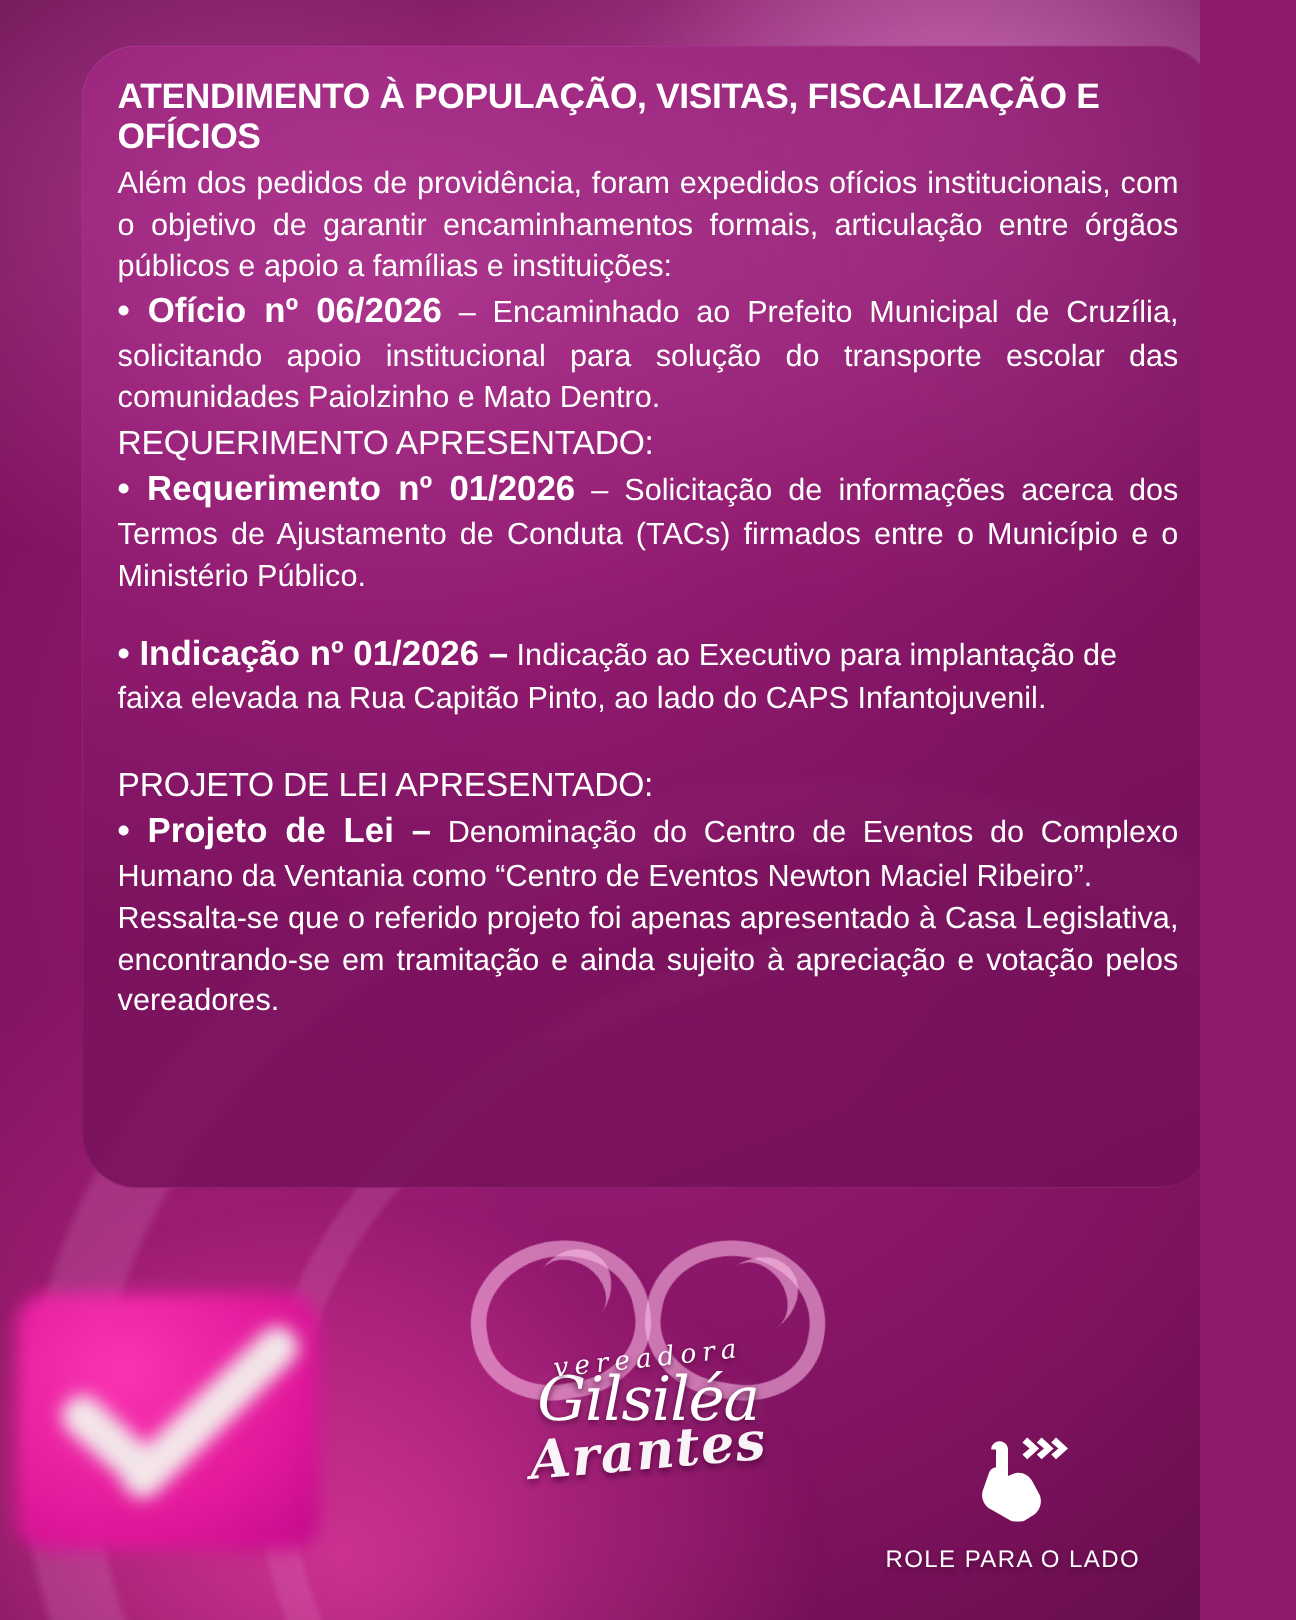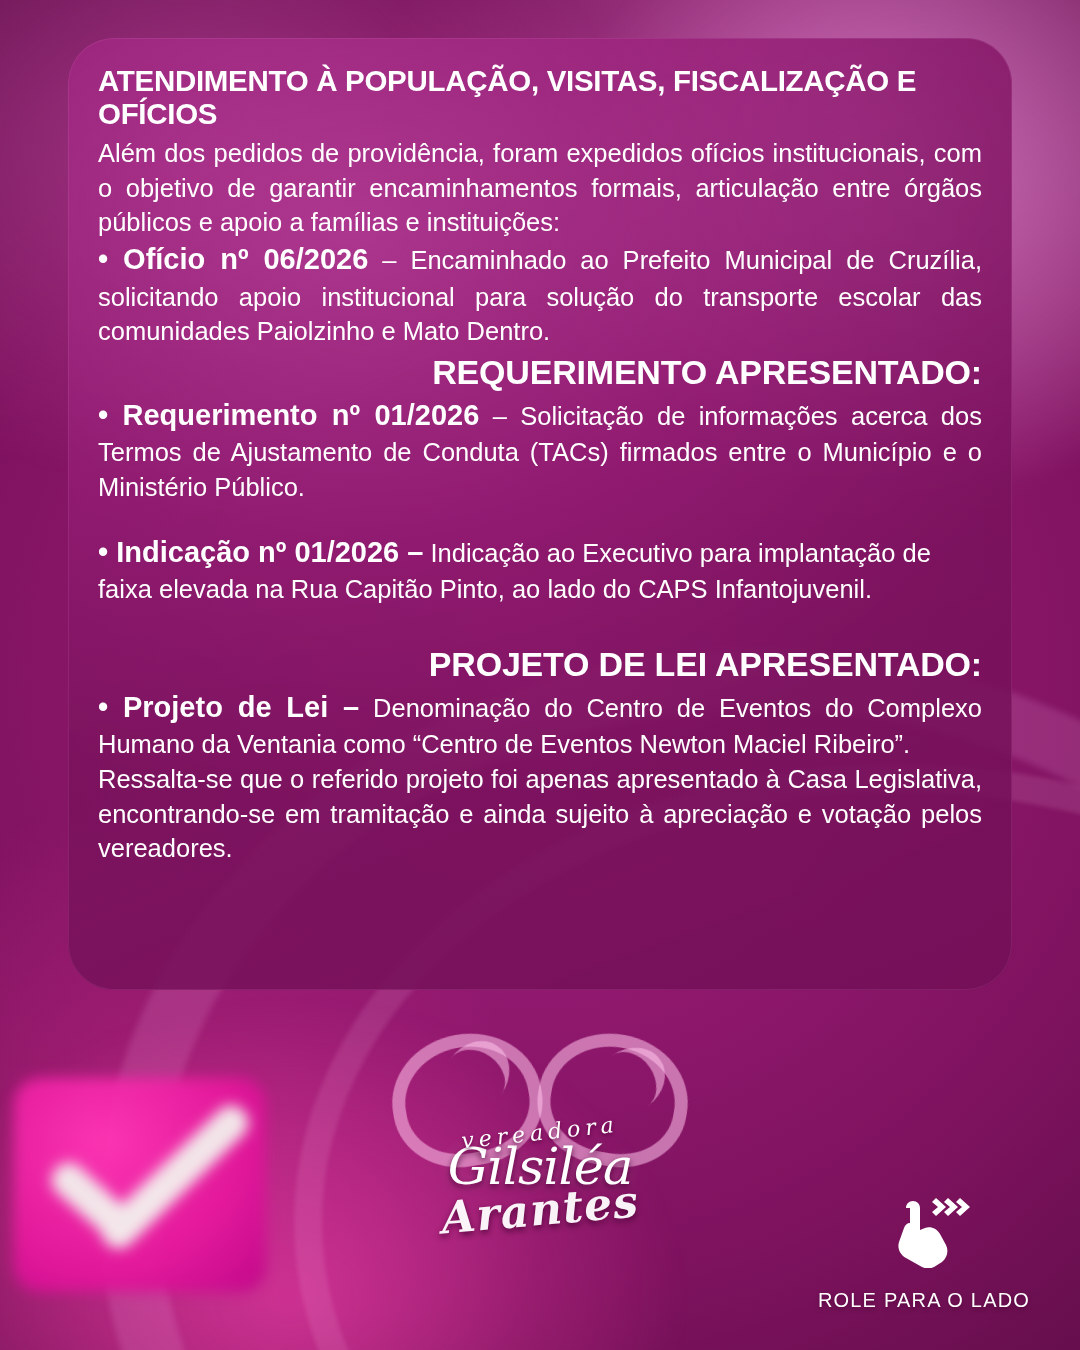--- a/index.html
+++ b/index.html
@@ -9,21 +9,21 @@
   body {
     width: 1080px;
     height: 1350px;
     overflow: hidden;
     font-family: "Liberation Sans", sans-serif;
     background: #8d1a6b;
   }
 
   .poster {
     position: relative;
-    width: 1080px;
+    width: 1000px;
     height: 1350px;
     overflow: hidden;
     background:
       radial-gradient(ellipse 60% 45% at 78% 8%, rgba(226,125,205,0.55) 0%, rgba(226,125,205,0.0) 70%),
       radial-gradient(ellipse 55% 40% at 12% 88%, rgba(255,60,170,0.35) 0%, rgba(255,60,170,0.0) 70%),
       radial-gradient(ellipse 90% 70% at 50% 50%, #a51f7f 0%, #7d125e 65%, #5d0d46 100%),
       linear-gradient(135deg, #c24aa6 0%, #8d1a6b 50%, #6a0f50 100%);
   }
 
   
@@ -114,23 +114,23 @@
   p.body-left {
     text-align: left;
   }
 
   .lead-b {
     font-weight: bold;
     font-size: 29px;
   }
 
   .section-title {
-    text-align: right;
-    font-weight: bold;
-    font-size: 34px;
+    text-align: left;
+    font-weight: normal;
+    font-size: 28px;
     margin: 4px 0 4px 0;
     letter-spacing: -0.2px;
   }
   .gap-md { height: 28px; }
   .gap-lg { height: 34px; }
 
   
   .brand-wrap {
     position: absolute;
     left: 350px;

